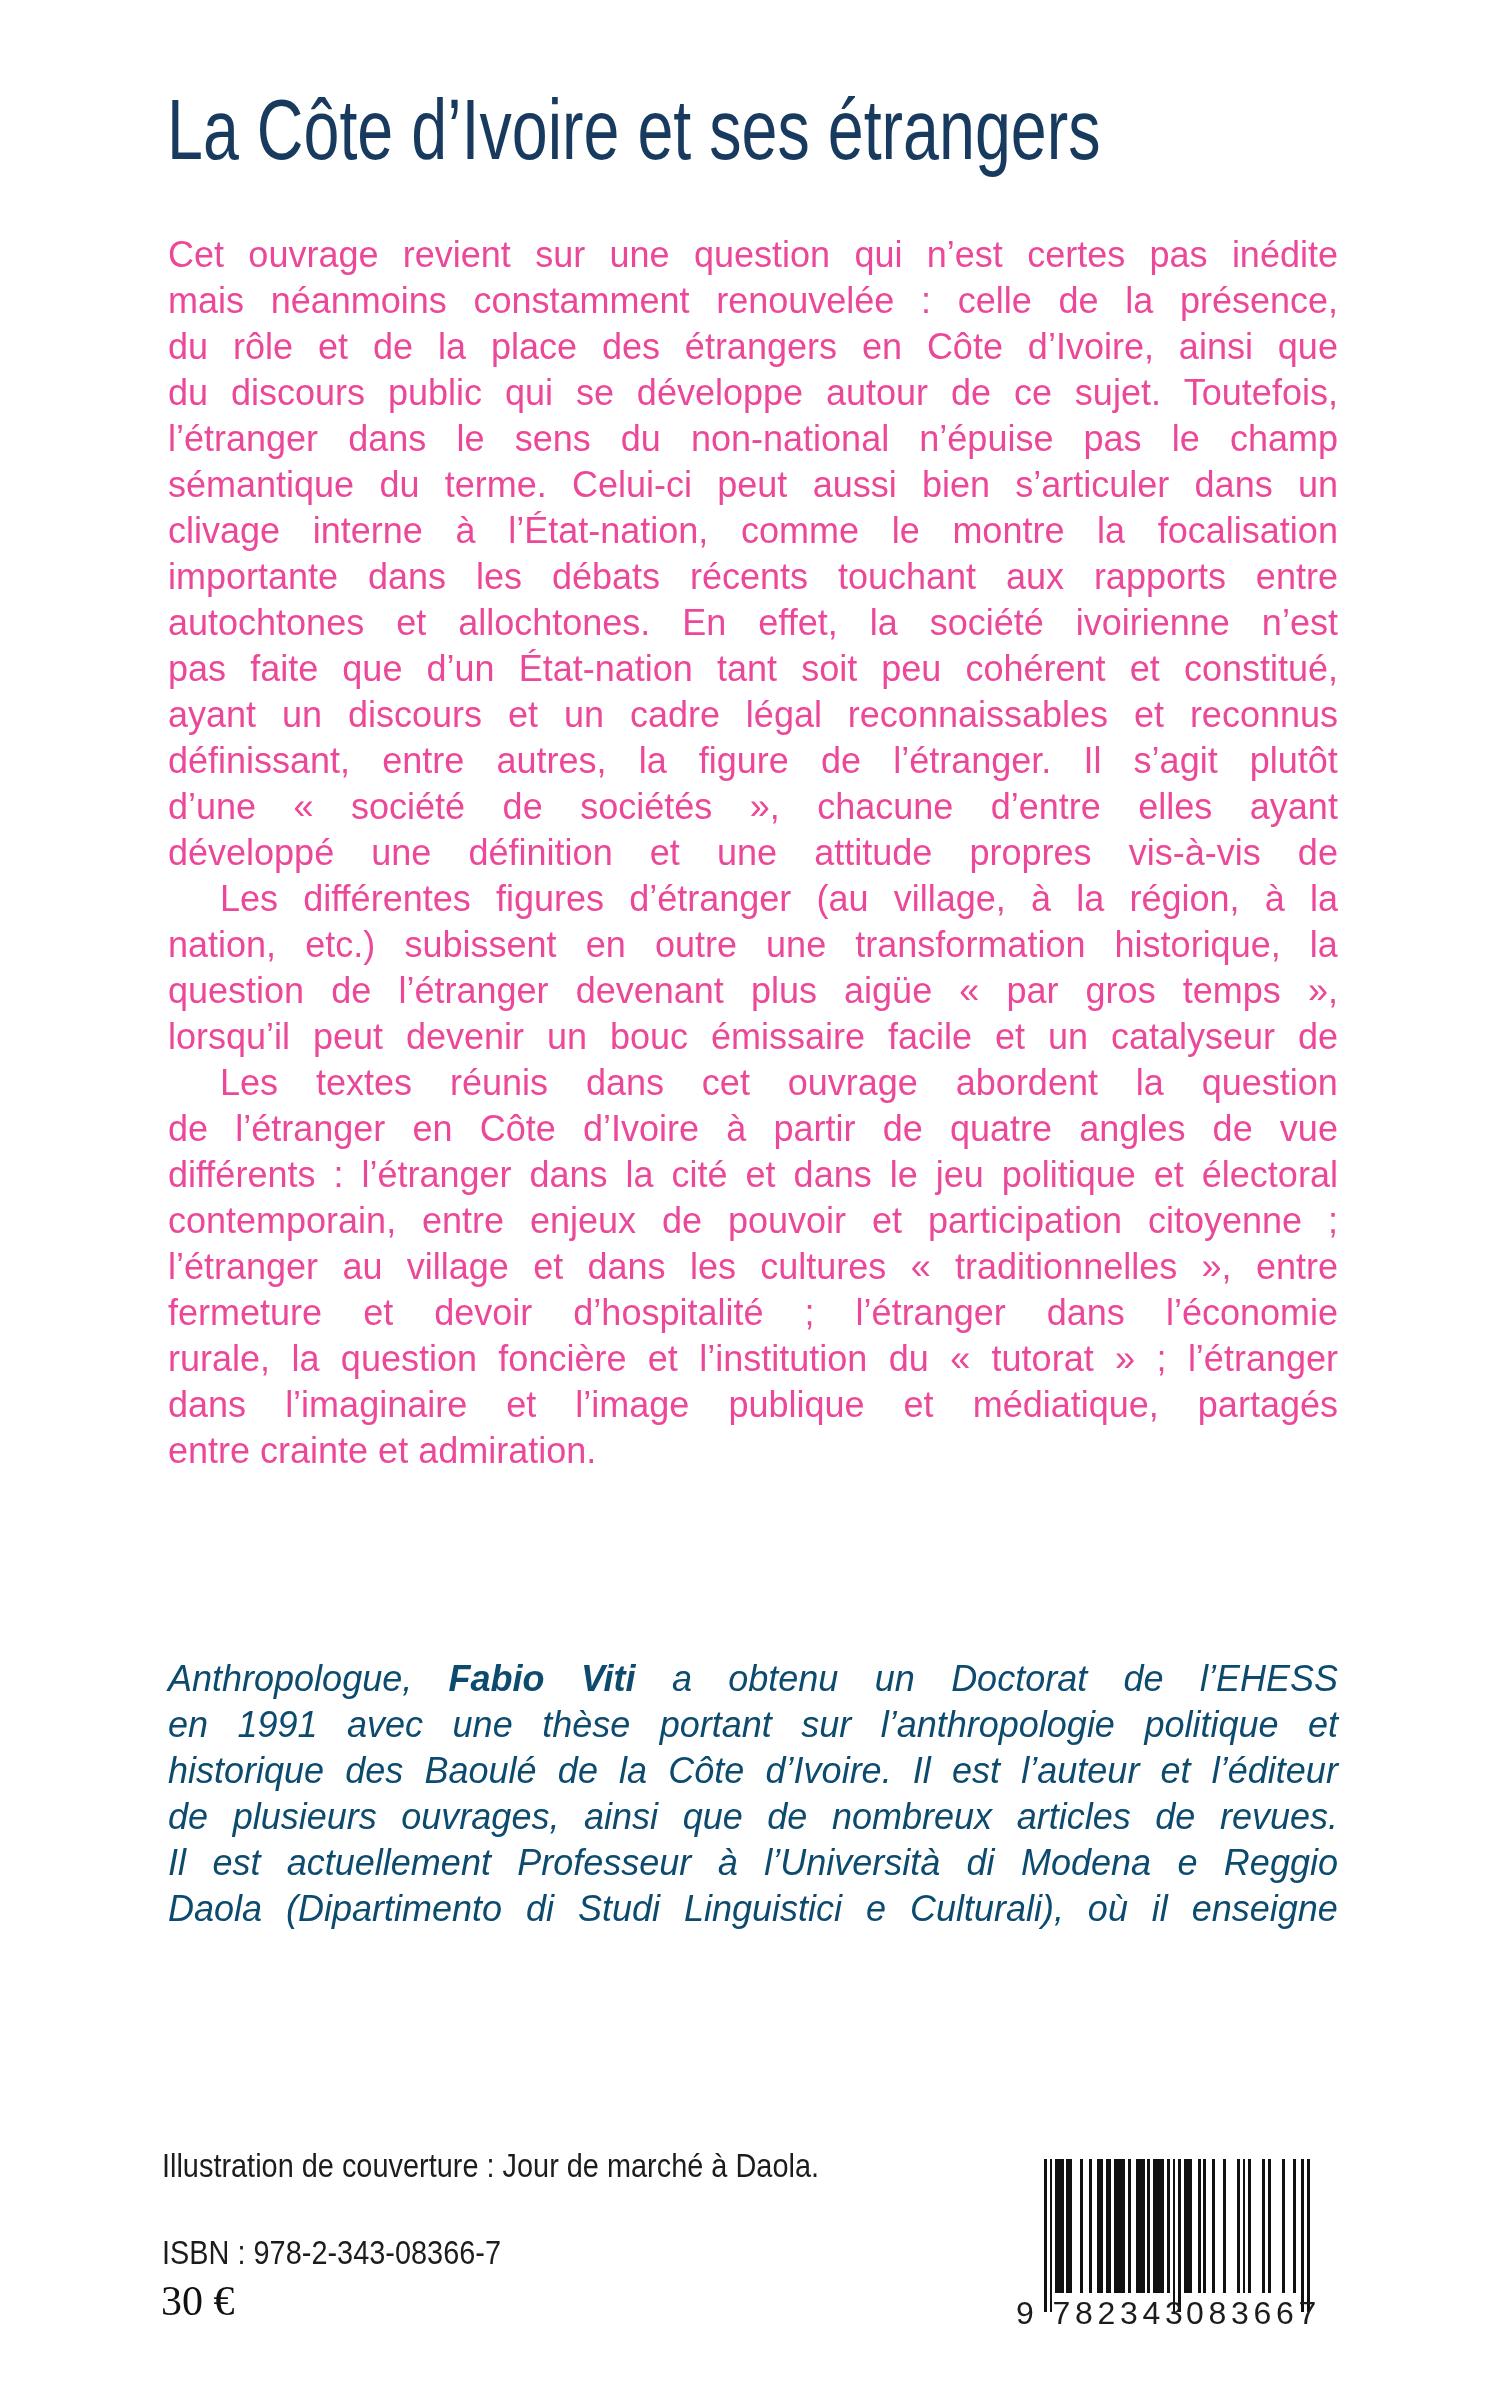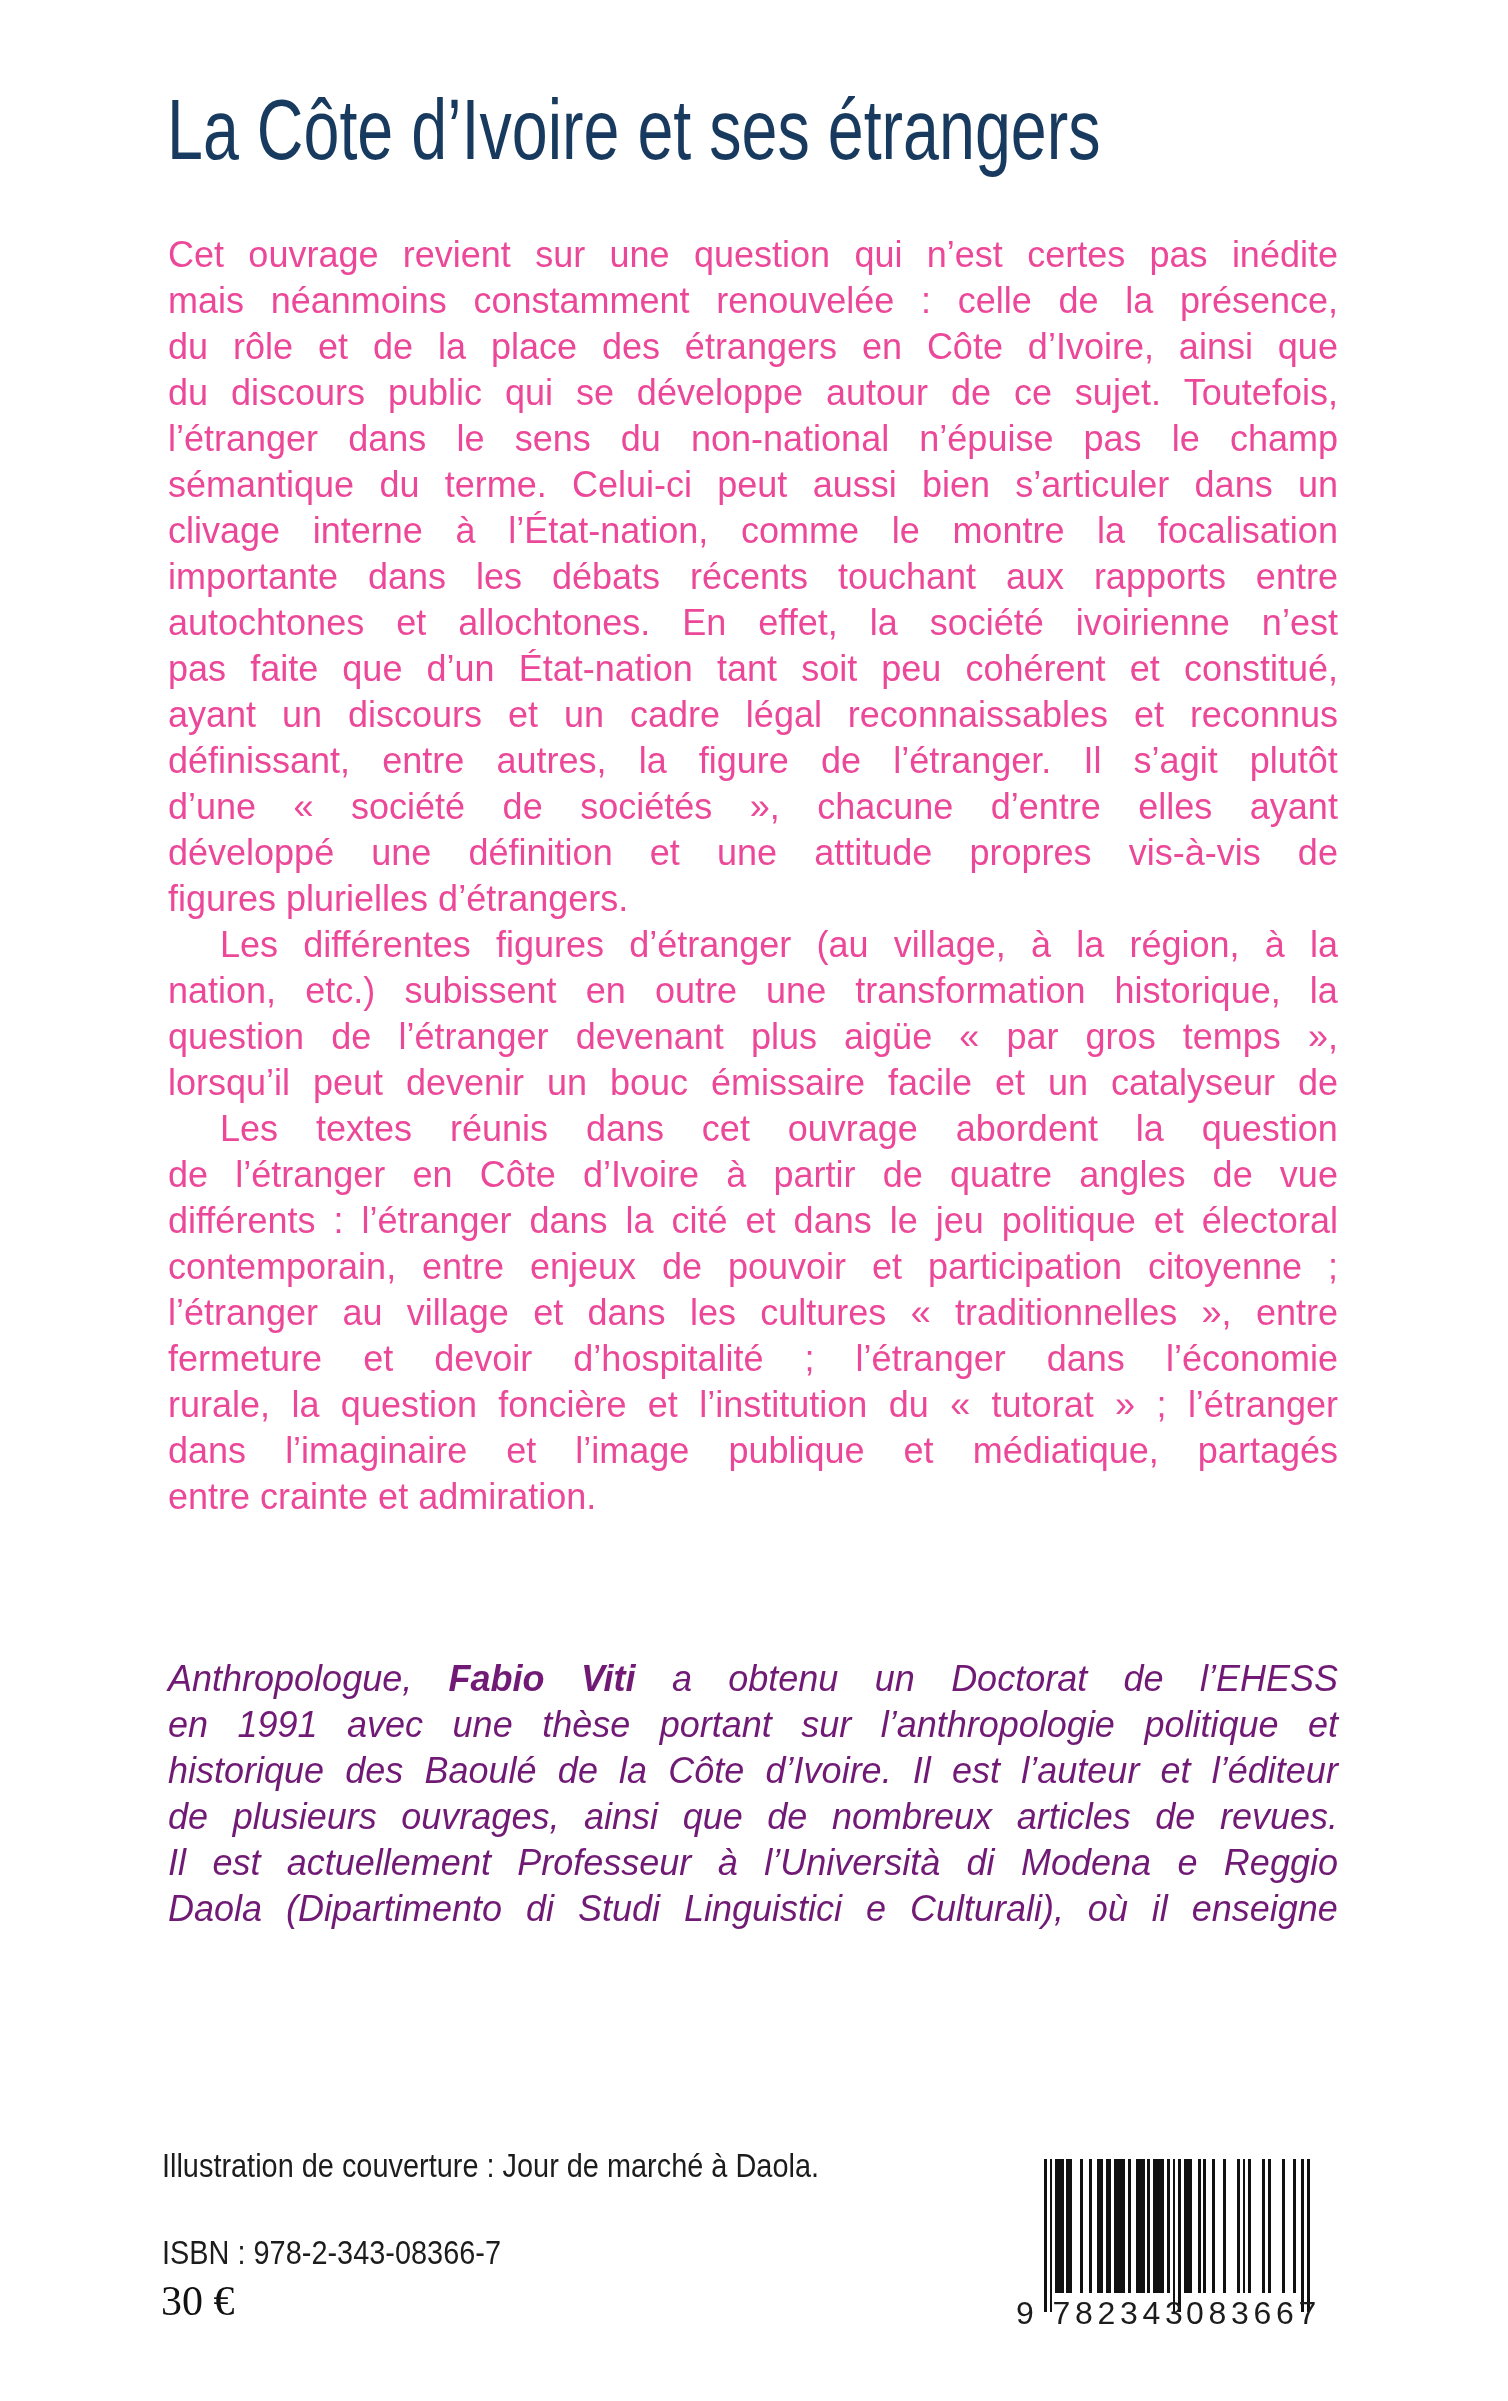--- a/index.html
+++ b/index.html
@@ -34,21 +34,21 @@
     color:#ec4899;
   }
   .bio-text{
     position:absolute;
     left:168px;
     top:1656px;
     width:1170px;
     font-size:36px;
     line-height:46px;
     font-style:italic;
-    color:#701a75;
+    color:#0c4a6e;
   }
   .bio-text b{font-weight:700;}
   .line{
     display:flex;
     justify-content:space-between;
     flex-wrap:nowrap;
     white-space:pre;
     height:46px;
     align-items:baseline;
     overflow:visible;
@@ -122,21 +122,20 @@
       <div class="line"><span>l’étranger</span><span>dans</span><span>le</span><span>sens</span><span>du</span><span>non-national</span><span>n’épuise</span><span>pas</span><span>le</span><span>champ</span></div>
       <div class="line"><span>sémantique</span><span>du</span><span>terme.</span><span>Celui-ci</span><span>peut</span><span>aussi</span><span>bien</span><span>s’articuler</span><span>dans</span><span>un</span></div>
       <div class="line"><span>clivage</span><span>interne</span><span>à</span><span>l’État-nation,</span><span>comme</span><span>le</span><span>montre</span><span>la</span><span>focalisation</span></div>
       <div class="line"><span>importante</span><span>dans</span><span>les</span><span>débats</span><span>récents</span><span>touchant</span><span>aux</span><span>rapports</span><span>entre</span></div>
       <div class="line"><span>autochtones</span><span>et</span><span>allochtones.</span><span>En</span><span>effet,</span><span>la</span><span>société</span><span>ivoirienne</span><span>n’est</span></div>
       <div class="line"><span>pas</span><span>faite</span><span>que</span><span>d’un</span><span>État-nation</span><span>tant</span><span>soit</span><span>peu</span><span>cohérent</span><span>et</span><span>constitué,</span></div>
       <div class="line"><span>ayant</span><span>un</span><span>discours</span><span>et</span><span>un</span><span>cadre</span><span>légal</span><span>reconnaissables</span><span>et</span><span>reconnus</span></div>
       <div class="line"><span>définissant,</span><span>entre</span><span>autres,</span><span>la</span><span>figure</span><span>de</span><span>l’étranger.</span><span>Il</span><span>s’agit</span><span>plutôt</span></div>
       <div class="line"><span>d’une</span><span>«</span><span>société</span><span>de</span><span>sociétés</span><span>»,</span><span>chacune</span><span>d’entre</span><span>elles</span><span>ayant</span></div>
       <div class="line"><span>développé</span><span>une</span><span>définition</span><span>et</span><span>une</span><span>attitude</span><span>propres</span><span>vis-à-vis</span><span>de</span></div>
-      <div class="line last"><span>figures plurielles d’étrangers.</span></div>
       <div class="line indent"><span>Les</span><span>différentes</span><span>figures</span><span>d’étranger</span><span>(au</span><span>village,</span><span>à</span><span>la</span><span>région,</span><span>à</span><span>la</span></div>
       <div class="line"><span>nation,</span><span>etc.)</span><span>subissent</span><span>en</span><span>outre</span><span>une</span><span>transformation</span><span>historique,</span><span>la</span></div>
       <div class="line"><span>question</span><span>de</span><span>l’étranger</span><span>devenant</span><span>plus</span><span>aigüe</span><span>«</span><span>par</span><span>gros</span><span>temps</span><span>»,</span></div>
       <div class="line"><span>lorsqu’il</span><span>peut</span><span>devenir</span><span>un</span><span>bouc</span><span>émissaire</span><span>facile</span><span>et</span><span>un</span><span>catalyseur</span><span>de</span></div>
       <div class="line indent"><span>Les</span><span>textes</span><span>réunis</span><span>dans</span><span>cet</span><span>ouvrage</span><span>abordent</span><span>la</span><span>question</span></div>
       <div class="line"><span>de</span><span>l’étranger</span><span>en</span><span>Côte</span><span>d’Ivoire</span><span>à</span><span>partir</span><span>de</span><span>quatre</span><span>angles</span><span>de</span><span>vue</span></div>
       <div class="line"><span>différents</span><span>:</span><span>l’étranger</span><span>dans</span><span>la</span><span>cité</span><span>et</span><span>dans</span><span>le</span><span>jeu</span><span>politique</span><span>et</span><span>électoral</span></div>
       <div class="line"><span>contemporain,</span><span>entre</span><span>enjeux</span><span>de</span><span>pouvoir</span><span>et</span><span>participation</span><span>citoyenne</span><span>;</span></div>
       <div class="line"><span>l’étranger</span><span>au</span><span>village</span><span>et</span><span>dans</span><span>les</span><span>cultures</span><span>«</span><span>traditionnelles</span><span>»,</span><span>entre</span></div>
       <div class="line"><span>fermeture</span><span>et</span><span>devoir</span><span>d’hospitalité</span><span>;</span><span>l’étranger</span><span>dans</span><span>l’économie</span></div>

